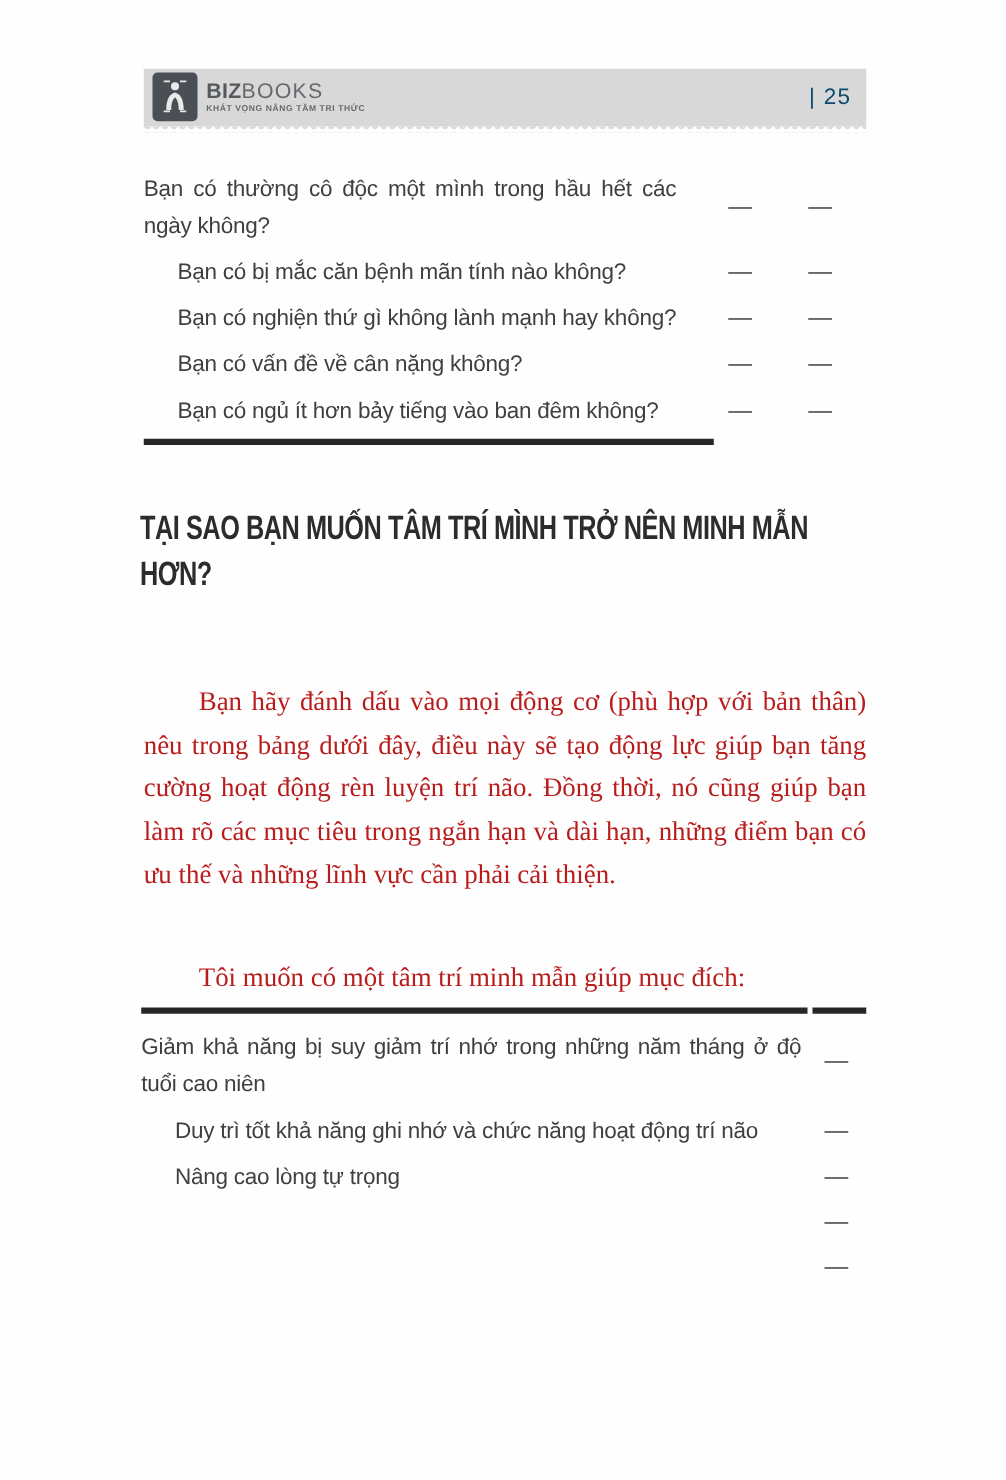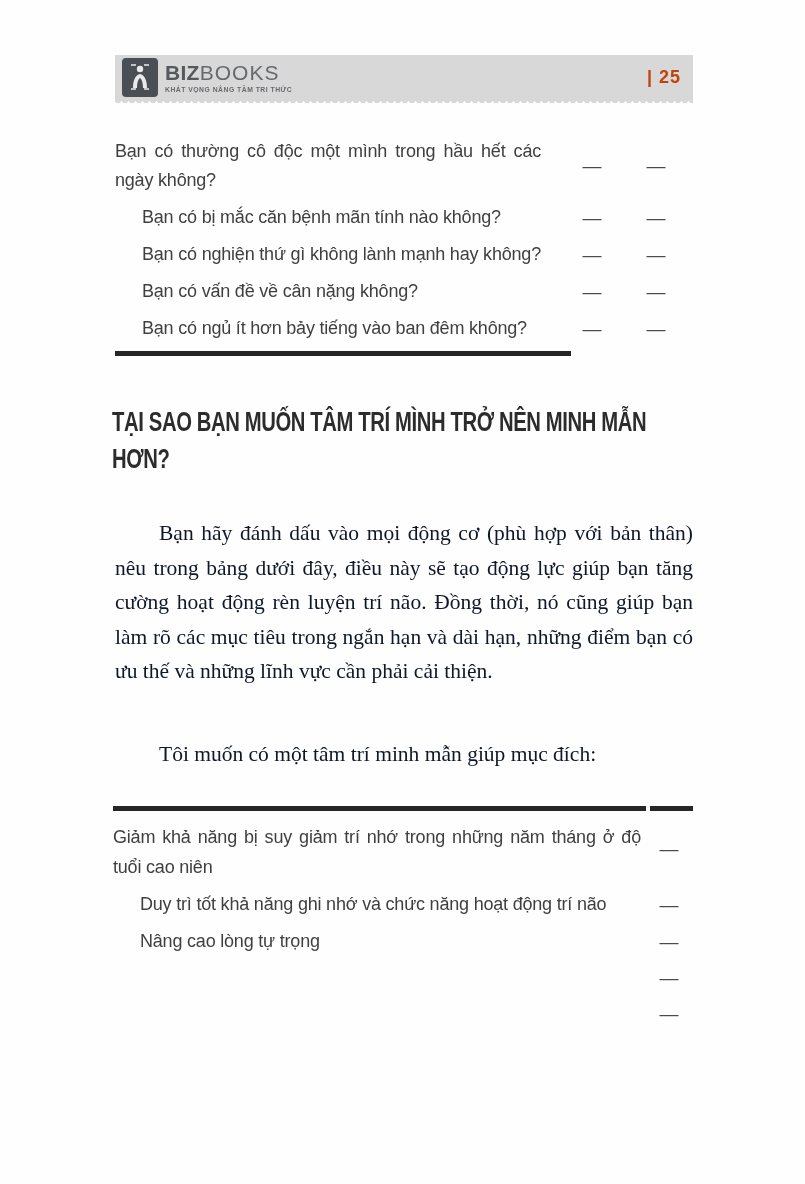--- a/index.html
+++ b/index.html
@@ -19,24 +19,24 @@
     content:""; position:absolute; top:100%; left:0; width:100%; height:5px;
     background-image:radial-gradient(circle at 3px -1px, #d8d8d8 3px, rgba(0,0,0,0) 3.4px);
     background-size:7px 5px; background-repeat:repeat-x;
   }
   .logo-box {
     width:36px; height:39px; background:#4a4f55; border-radius:4px;
     display:flex; align-items:center; justify-content:center; margin-right:7px;
     flex:0 0 auto;
   }
   .brand-text { line-height:1; padding-top:2px; }
-  .brand-line { font-size:21px; font-weight:700; color:#55595d; letter-spacing:0.3px; }
+  .brand-line { font-size:17px; font-weight:700; color:#55595d; letter-spacing:0.3px; }
   .brand-line .light { font-weight:400; color:#66696d; letter-spacing:1px; }
   .tagline { font-size:6.8px; font-weight:700; color:#66696d; letter-spacing:0.5px; margin-top:4px; }
-  .page-num { margin-left:auto; font-size:18px; color:#c2410c; letter-spacing:1px;font-weight:bold; }
+  .page-num { margin-left:auto; font-size:18px; color:#0c4a6e; letter-spacing:1px; }
 
   
   .top-checklist {
     position:absolute; left:115px; top:137px; width:578px;
     font-size:18px; letter-spacing:-0.2px; color:#3f3f3f;
   }
   .t-row { position:relative; display:flex; align-items:center; min-height:28px; margin-bottom:8px; }
   .q { line-height:29px; }
   .q-wrap { width:426px; text-align:justify; }
   .q-nowrap { white-space:nowrap;margin-left:27px; }
@@ -50,21 +50,21 @@
   .section-heading {
     position:absolute; left:112px; top:404px; width:780px;
     font-weight:700; font-size:27px; line-height:37px; letter-spacing:-0.5px;
     color:#2c2c2c; transform:scaleX(0.75); transform-origin:left top;
   }
 
   
   .body-para {
     position:absolute; left:115px; width:578px;
     font-family:"Liberation Serif", serif; font-size:21.5px; line-height:34.5px;
-    text-align:justify; text-indent:44px; color:#0f172a;
+    text-align:justify; text-indent:44px; color:#b91c1c;margin-top:28px;
   }
   .para-1 { top:516px; }
   .para-2 { top:737px; }
 
   
   .bottom-checklist {
     position:absolute; left:113px; top:806px; width:580px;
     font-size:18px; letter-spacing:-0.2px; color:#3f3f3f;
   }
   .b-top-border { display:flex; margin-bottom:11px; }

